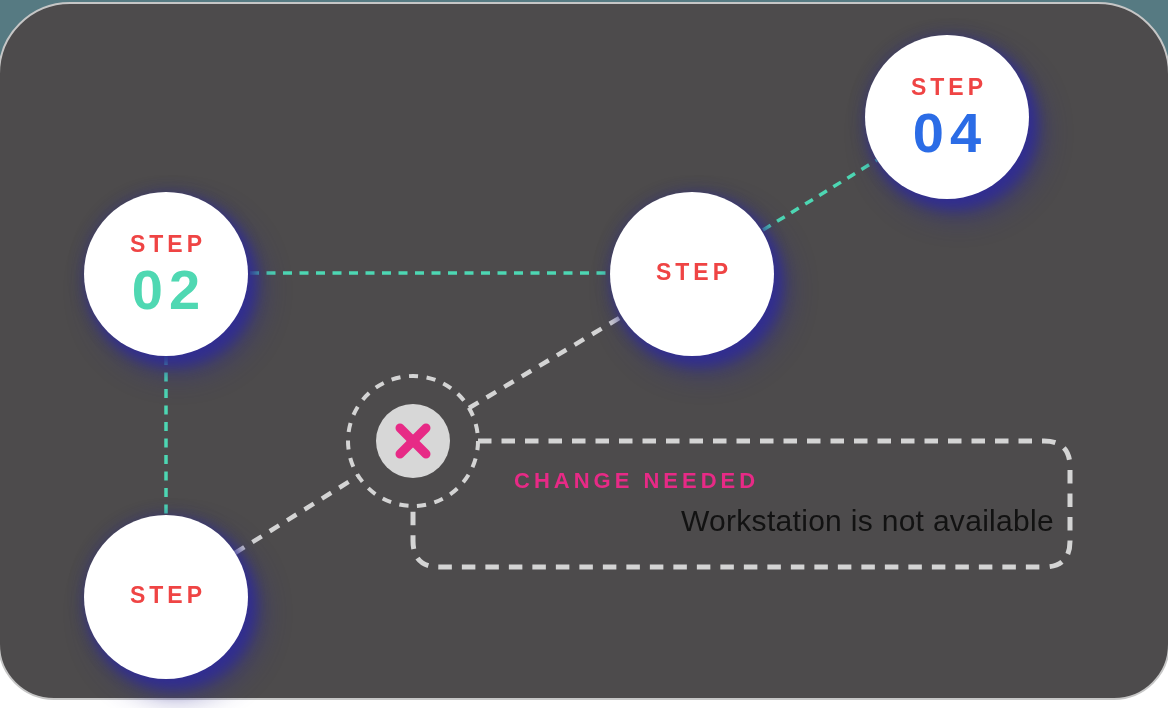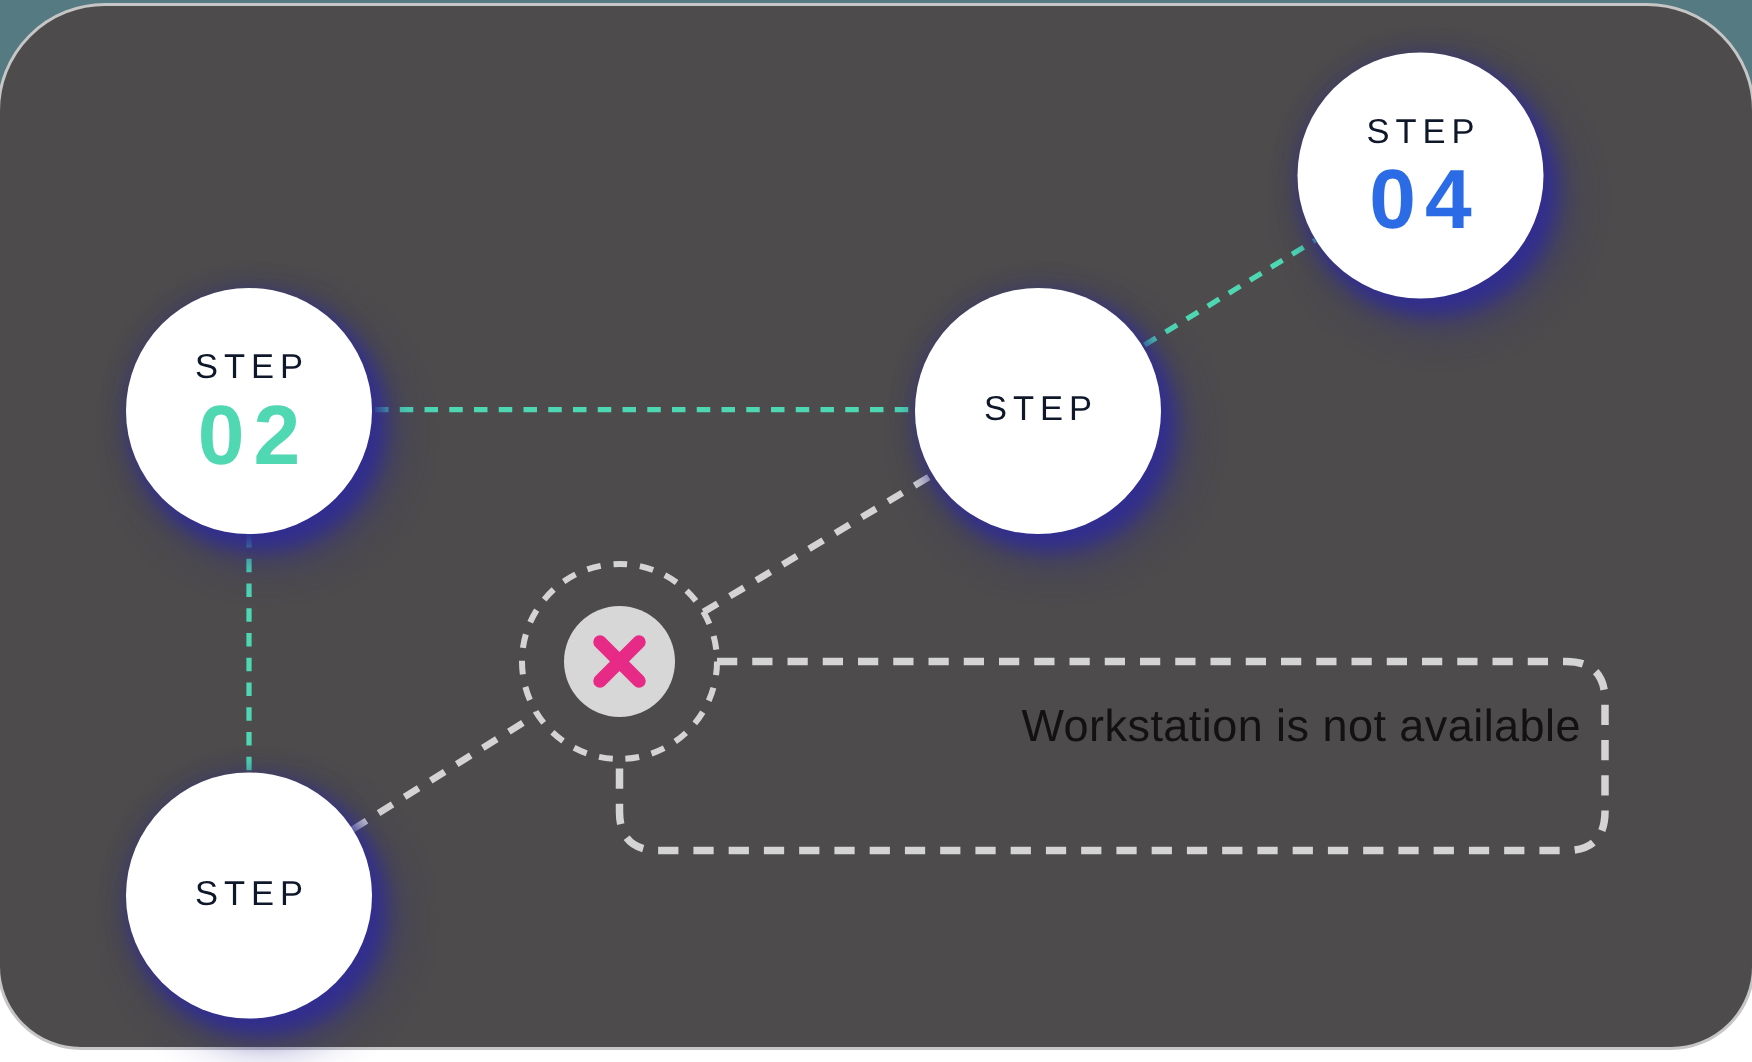--- a/index.html
+++ b/index.html
@@ -29,23 +29,23 @@
     display: flex;
     flex-direction: column;
     align-items: center;
     justify-content: center;
     box-shadow: 7px 9px 13px 1px rgba(48,45,146,0.95),
                 12px 16px 28px 3px rgba(48,45,146,0.45),
                 0 0 16px rgba(48,45,146,0.40);
   }
   .step-word {
     font-size: 23px;
-    font-weight: normal;
+    font-weight: bold;
     letter-spacing: 4px;
-    color: #0f172a;
+    color: #ef4444;
     text-indent: 4px; 
     margin-bottom: 4px;
   }
   .step-number {
     font-size: 56px;
     font-weight: bold;
     letter-spacing: 6px;
     text-indent: 6px;
     line-height: 1;
   }
@@ -92,20 +92,21 @@
     <line x1="235" y1="549" x2="358" y2="472" stroke-width="4.5" stroke-dasharray="11 9.5" fill="none" style="stroke: rgb(212, 212, 212);"></line>
 
     <line x1="469" y1="404" x2="621" y2="313" stroke-width="4.5" stroke-dasharray="11 9.5" fill="none" style="stroke: rgb(212, 212, 212);"></line>
 
     <circle cx="413" cy="437" r="65" stroke-width="4" stroke-dasharray="9.2 8.55" fill="none" style="stroke: rgb(212, 212, 212);"></circle>
 
     <path d="M 478,437 H 1044 Q 1070,437 1070,463 V 537 Q 1070,563 1044,563 H 439 Q 413,563 413,537 V 502" stroke-width="5" stroke-dasharray="13.5 10" fill="none" style="stroke: rgb(212, 212, 212);"></path>
   </svg>
 
   <div class="message">
+    <div class="message-title" style="color: rgb(231, 42, 134);">CHANGE NEEDED</div>
     <div class="message-body" style="color: rgb(18, 18, 18); text-align: right;">Workstation is not available</div>
   </div>
 
   <div class="error-badge">
     <svg width="42" height="36" viewBox="0 0 40 36">
       <line x1="7" y1="5" x2="33" y2="31" stroke-width="9" stroke-linecap="round" style="stroke: rgb(231, 42, 134);"></line>
       <line x1="33" y1="5" x2="7" y2="31" stroke-width="9" stroke-linecap="round" style="stroke: rgb(231, 42, 134);"></line>
     </svg>
   </div>
 

